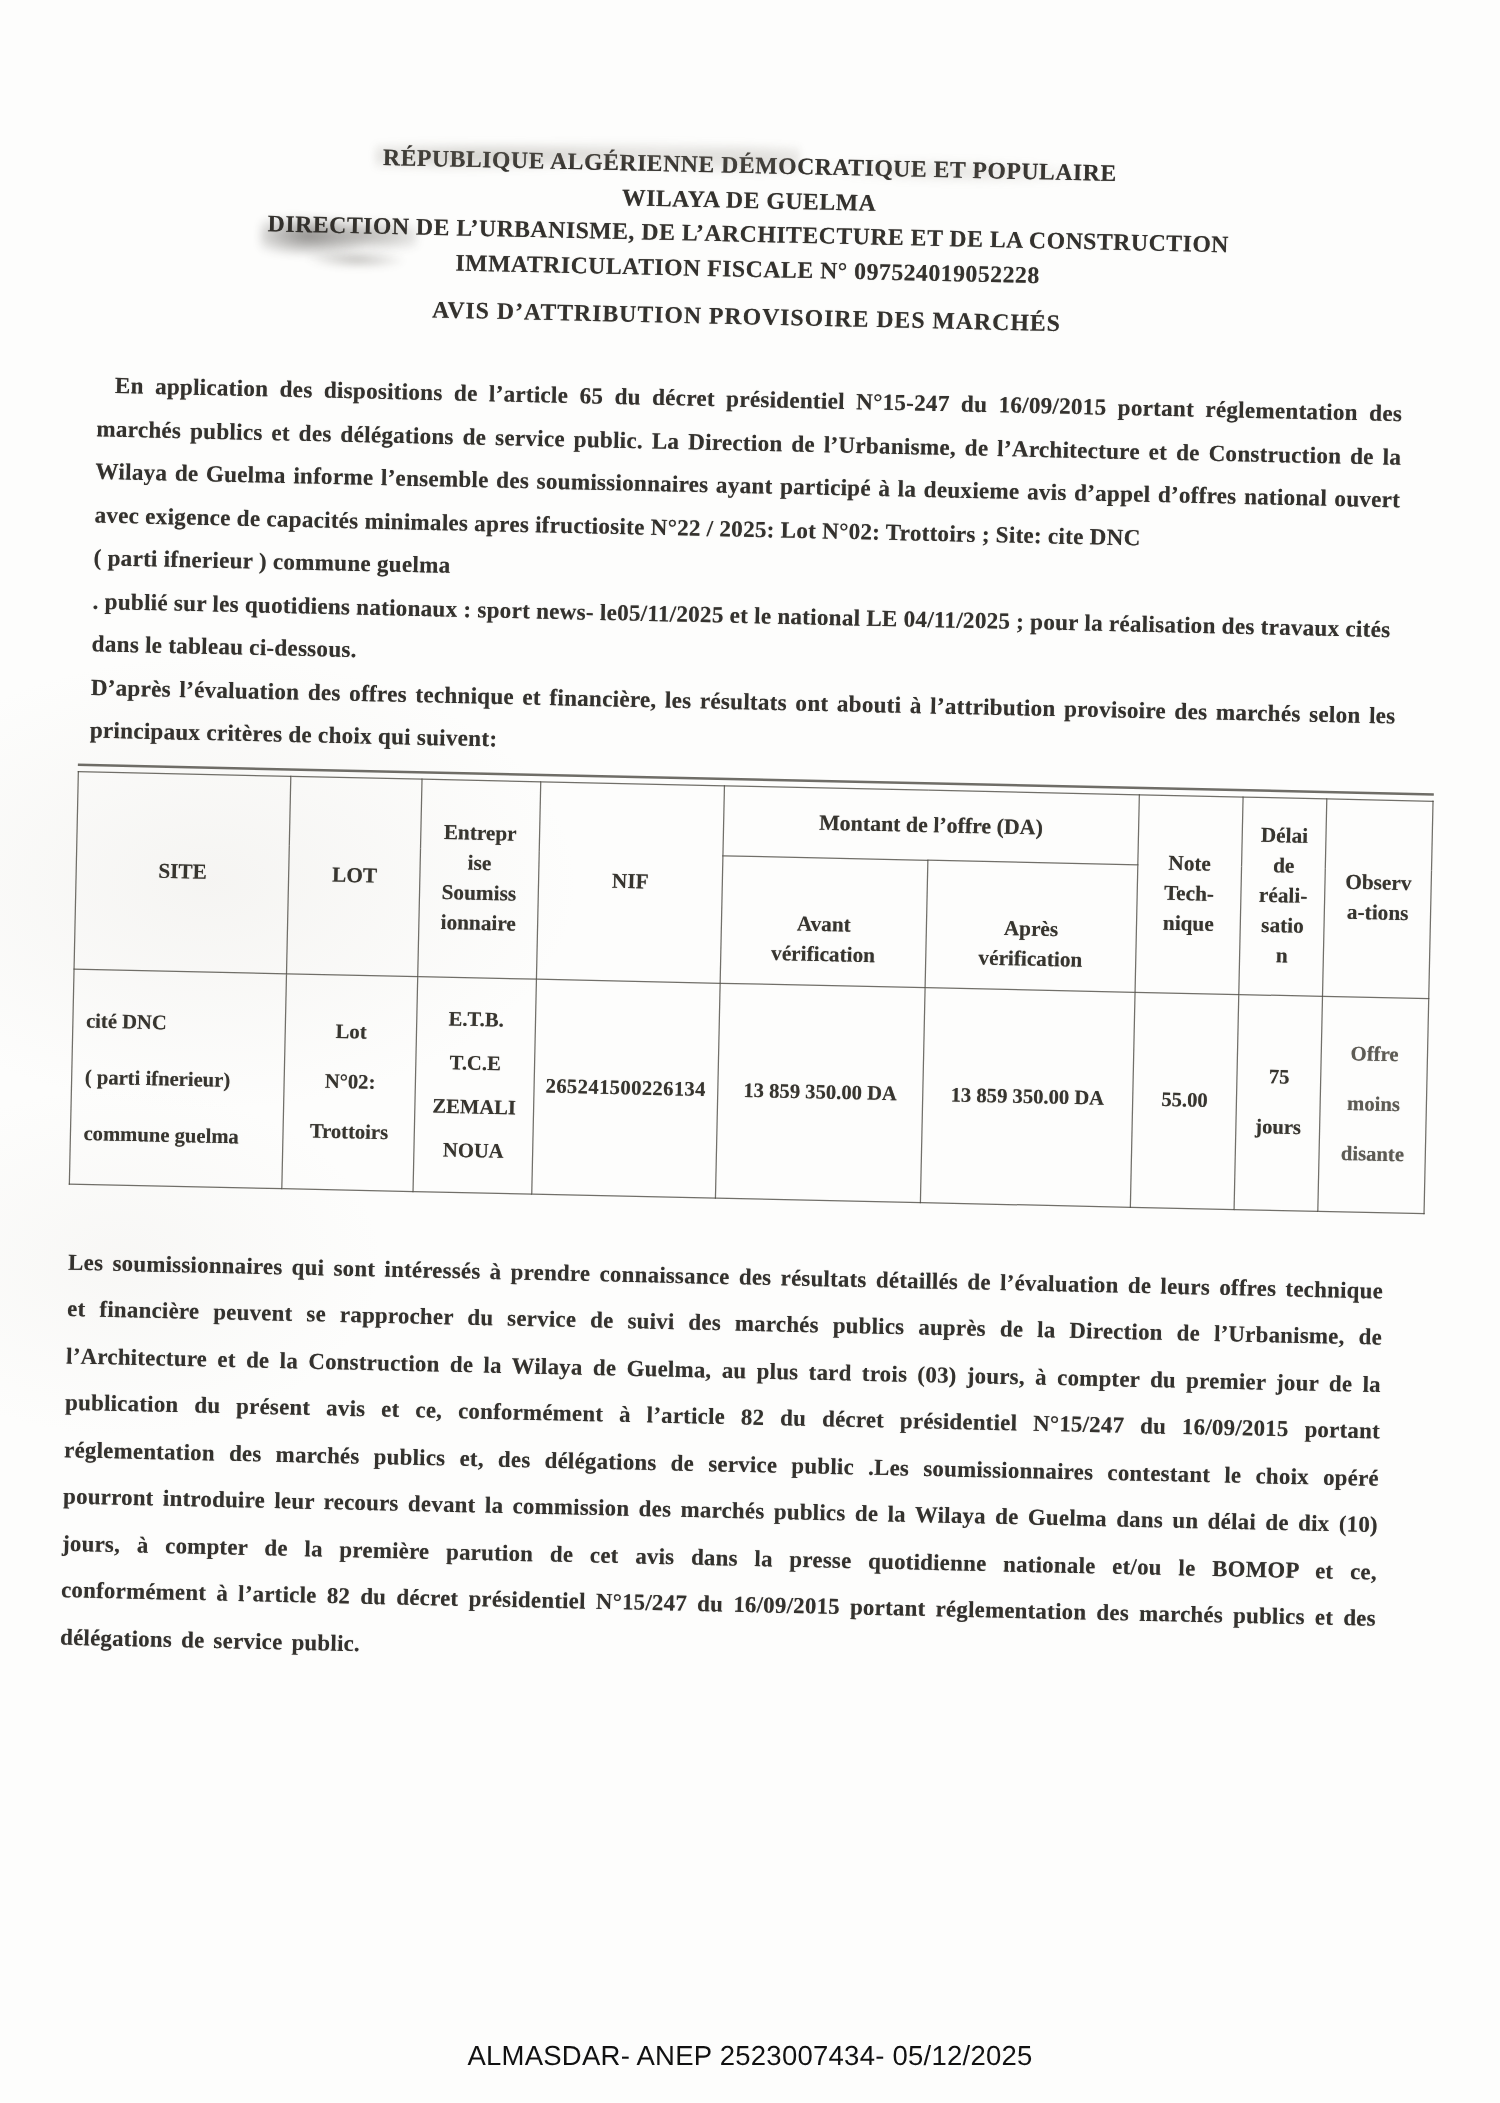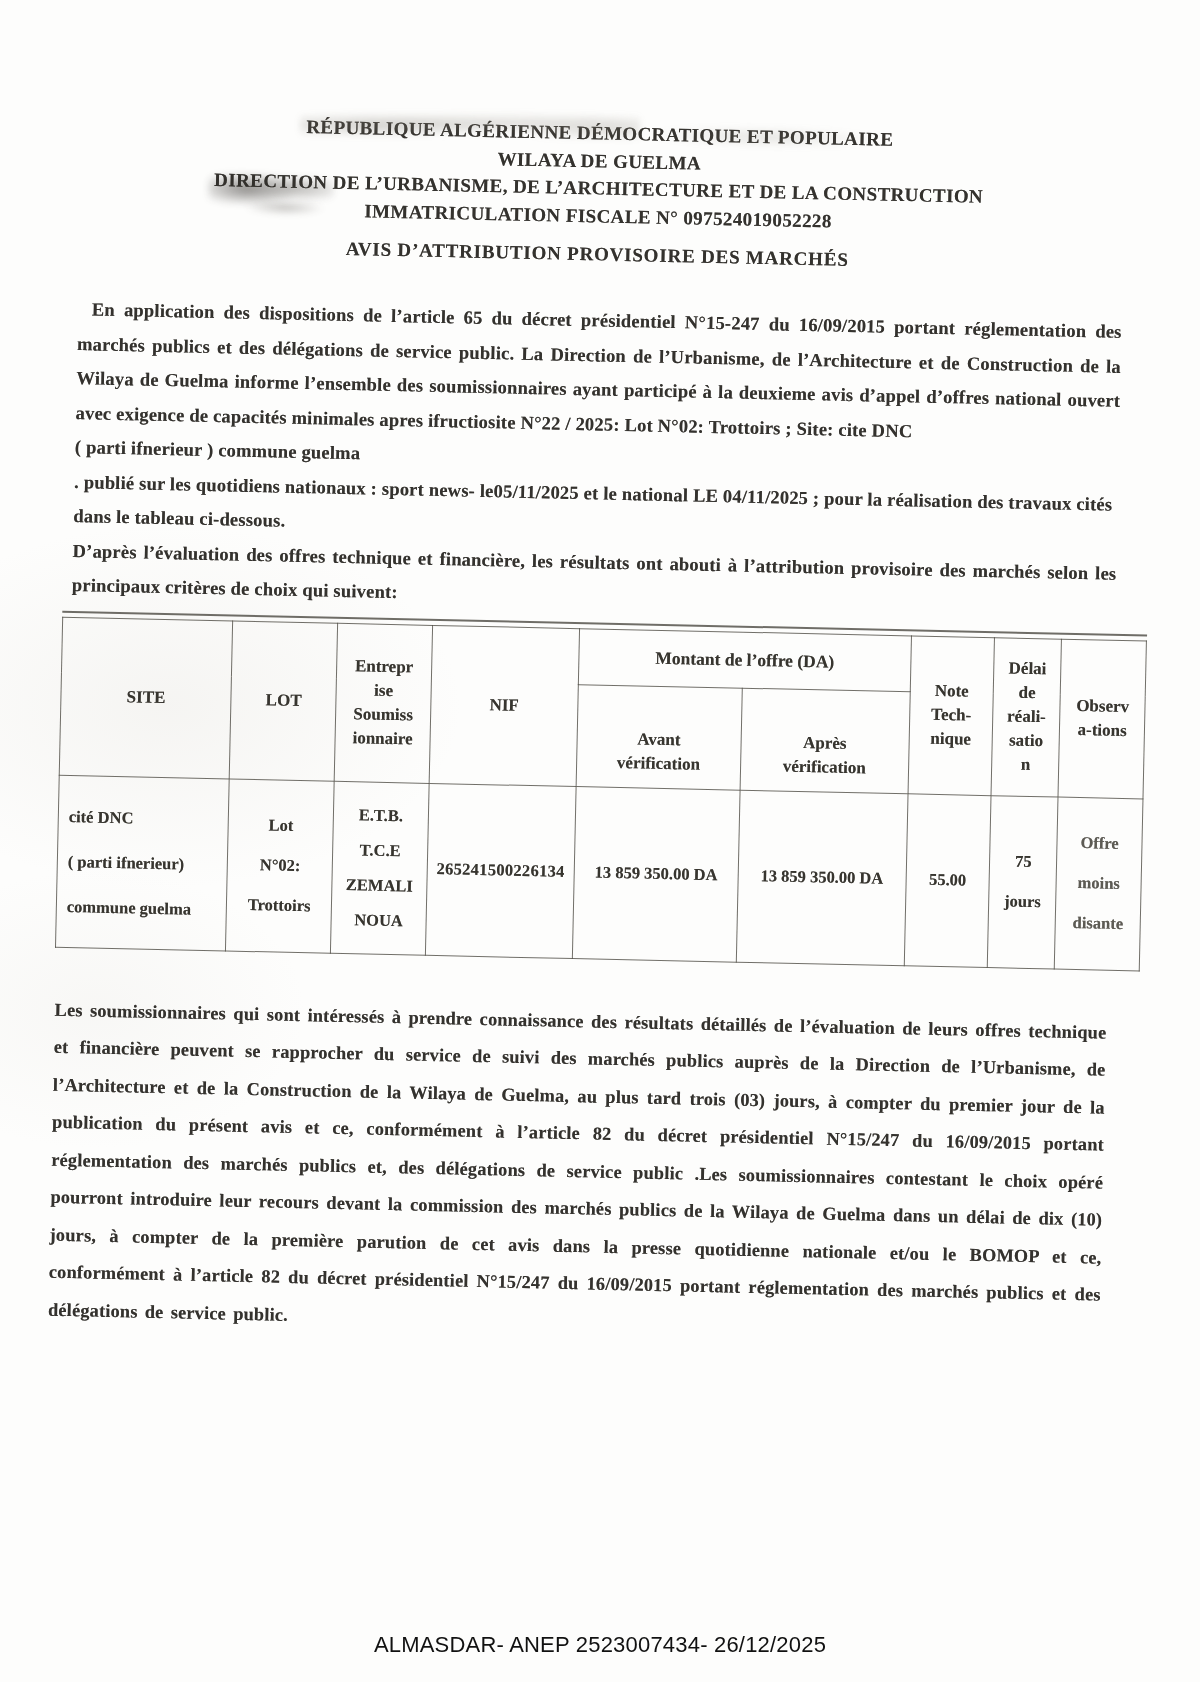--- a/index.html
+++ b/index.html
@@ -219,14 +219,14 @@
 moins
 disante</td>
         </tr>
         </tbody>
       </table>
     </div>
 
     <p class="para closing">Les soumissionnaires qui sont intéressés à prendre connaissance des résultats détaillés de l’évaluation de leurs offres technique et financière peuvent se rapprocher du service de suivi des marchés publics auprès de la Direction de l’Urbanisme, de l’Architecture et de la Construction de la Wilaya de Guelma, au plus tard trois (03) jours, à compter du premier jour de la publication du présent avis et ce, conformément à l’article 82 du décret présidentiel N°15/247 du 16/09/2015 portant réglementation des marchés publics et, des délégations de service public .Les soumissionnaires contestant le choix opéré pourront introduire leur recours devant la commission des marchés publics de la Wilaya de Guelma dans un délai de dix (10) jours, à compter de la première parution de cet avis dans la presse quotidienne nationale et/ou le BOMOP et ce, conformément à l’article 82 du décret présidentiel N°15/247 du 16/09/2015 portant réglementation des marchés publics et des délégations de service public.</p>
   </div>
 
-  <div class="footer">ALMASDAR- ANEP 2523007434- 26/12/2025</div>
+  <div class="footer">ALMASDAR- ANEP 2523007434- 05/12/2025</div>
 </div>
 
 </body></html>

